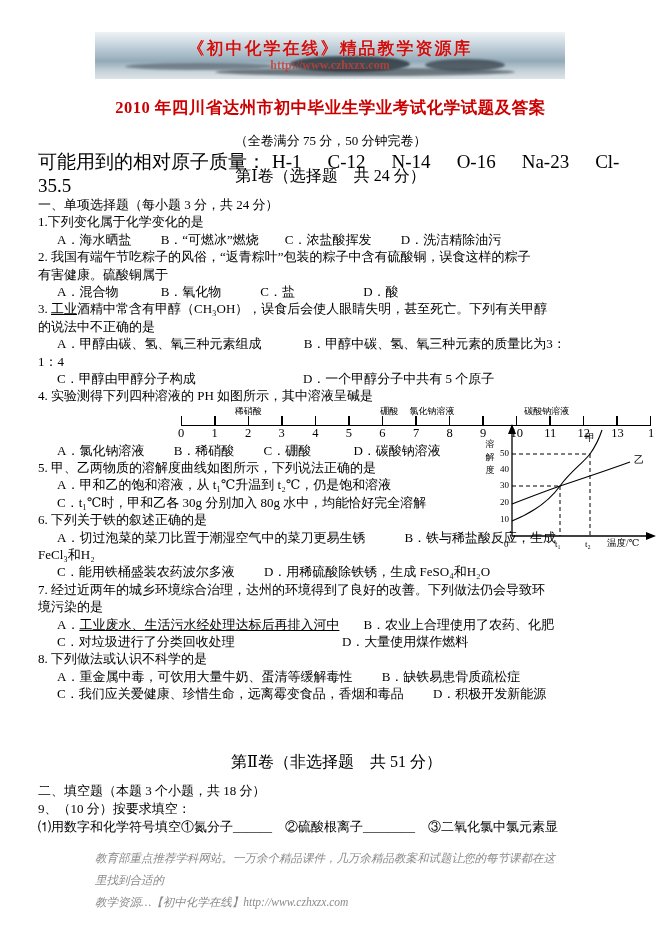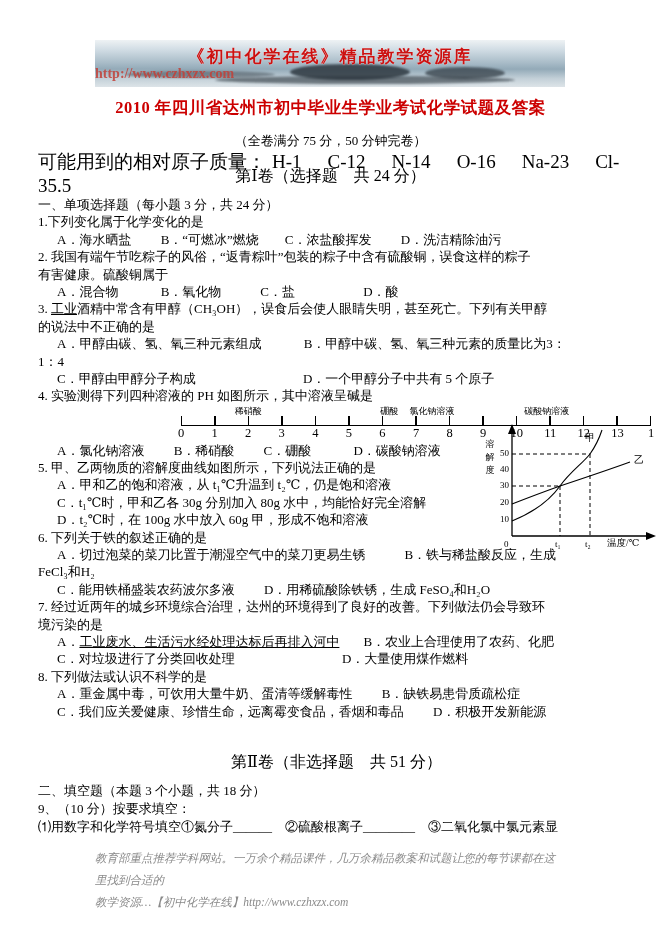--- a/index.html
+++ b/index.html
@@ -1,30 +1,30 @@
 <!DOCTYPE html>
 <html><head>
 <meta charset="utf-8">
 <style>
   html,body{margin:0;padding:0;background:#fff;}
   .page{position:relative;width:661px;height:935px;background:#ffffff;overflow:hidden;
         font-family:"Liberation Serif","DejaVu Serif",serif;color:#000;}
   
-  .banner{position:absolute;left:95px;top:40px;width:470px;height:47px;overflow:hidden;
+  .banner{position:absolute;left:95px;top:32px;width:470px;height:47px;overflow:hidden;
           background:linear-gradient(180deg,#eef2f4 0%,#cfdbe3 22%,#a9bcc8 48%,#93aab8 62%,#c3d0d8 82%,#dde4e8 100%);}
   .rock{position:absolute;background:#2e3840;border-radius:50%;filter:blur(1.2px);opacity:.85;}
   .rock.r1{left:30px;top:31px;width:150px;height:7px;opacity:.45;}
   .rock.r2{left:195px;top:24px;width:120px;height:16px;}
   .rock.r3{left:330px;top:27px;width:80px;height:12px;opacity:.7;}
   .rock.r4{left:120px;top:36px;width:300px;height:8px;opacity:.6;}
   .banner-title{position:absolute;left:0;right:0;top:5px;text-align:center;
           font-size:17px;font-weight:bold;color:#cc1111;letter-spacing:2px;
           text-shadow:0 0 1px #fff;}
-  .banner-url{position:absolute;left:0;right:0;top:26px;
-          font-size:14px;font-weight:bold;color:#c24038;opacity:.85;}
+  .banner-url{position:absolute;left:0;right:0;top:26px;text-align:center;
+          font-size:12px;font-weight:bold;color:#c24038;opacity:.85;}
   
   .doc-title{position:absolute;left:0;right:0;top:97px;text-align:center;
           font-size:16.5px;font-weight:bold;color:#cc0000;letter-spacing:.5px;}
   .doc-subtitle{position:absolute;left:0;right:0;top:132px;text-align:center;font-size:13px;}
   .masses{position:absolute;left:38px;top:149px;font-size:19px;}
   .masses span{margin-right:26px;}
   .masses .lbl{margin-right:6px;}
   .part-heading{position:absolute;left:0;right:0;text-align:center;font-size:16px;}
   .p1h{top:166px;}
   .p2h{top:752px;margin-left:12px;}
@@ -121,21 +121,20 @@
         <span style="left:92.86%">13</span>
         <span style="left:100%">1</span>
       </div>
     </div>
 
     <div class="ln ind">A．氯化钠溶液　　 B．稀硝酸　　 C．硼酸　　　 D．碳酸钠溶液</div>
 
     <div class="ln">5. 甲、乙两物质的溶解度曲线如图所示，下列说法正确的是</div>
     <div class="ln ind">A．甲和乙的饱和溶液，从 t₁℃升温到 t₂℃，仍是饱和溶液</div>
     <div class="ln ind">C．t₁℃时，甲和乙各 30g 分别加入 80g 水中，均能恰好完全溶解</div>
-    <div class="ln ind">D．t₂℃时，在 100g 水中放入 60g 甲，形成不饱和溶液</div>
 
     <div class="ln">6. 下列关于铁的叙述正确的是</div>
     <div class="ln ind">A．切过泡菜的菜刀比置于潮湿空气中的菜刀更易生锈　　　B．铁与稀盐酸反应，生成</div>
     <div class="ln">FeCl₃和H₂</div>
     <div class="ln ind">C．能用铁桶盛装农药波尔多液　　 D．用稀硫酸除铁锈，生成 FeSO₄和H₂O</div>
 
     <div class="ln">7. 经过近两年的城乡环境综合治理，达州的环境得到了良好的改善。下列做法仍会导致环</div>
     <div class="ln">境污染的是</div>
     <div class="ln ind"><span>A．</span><span class="u">工业废水、生活污水经处理达标后再排入河中</span><span class="gap"></span><span>B．农业上合理使用了农药、化肥</span></div>
     <div class="ln ind">C．对垃圾进行了分类回收处理　　　　　　　　 D．大量使用煤作燃料</div>

